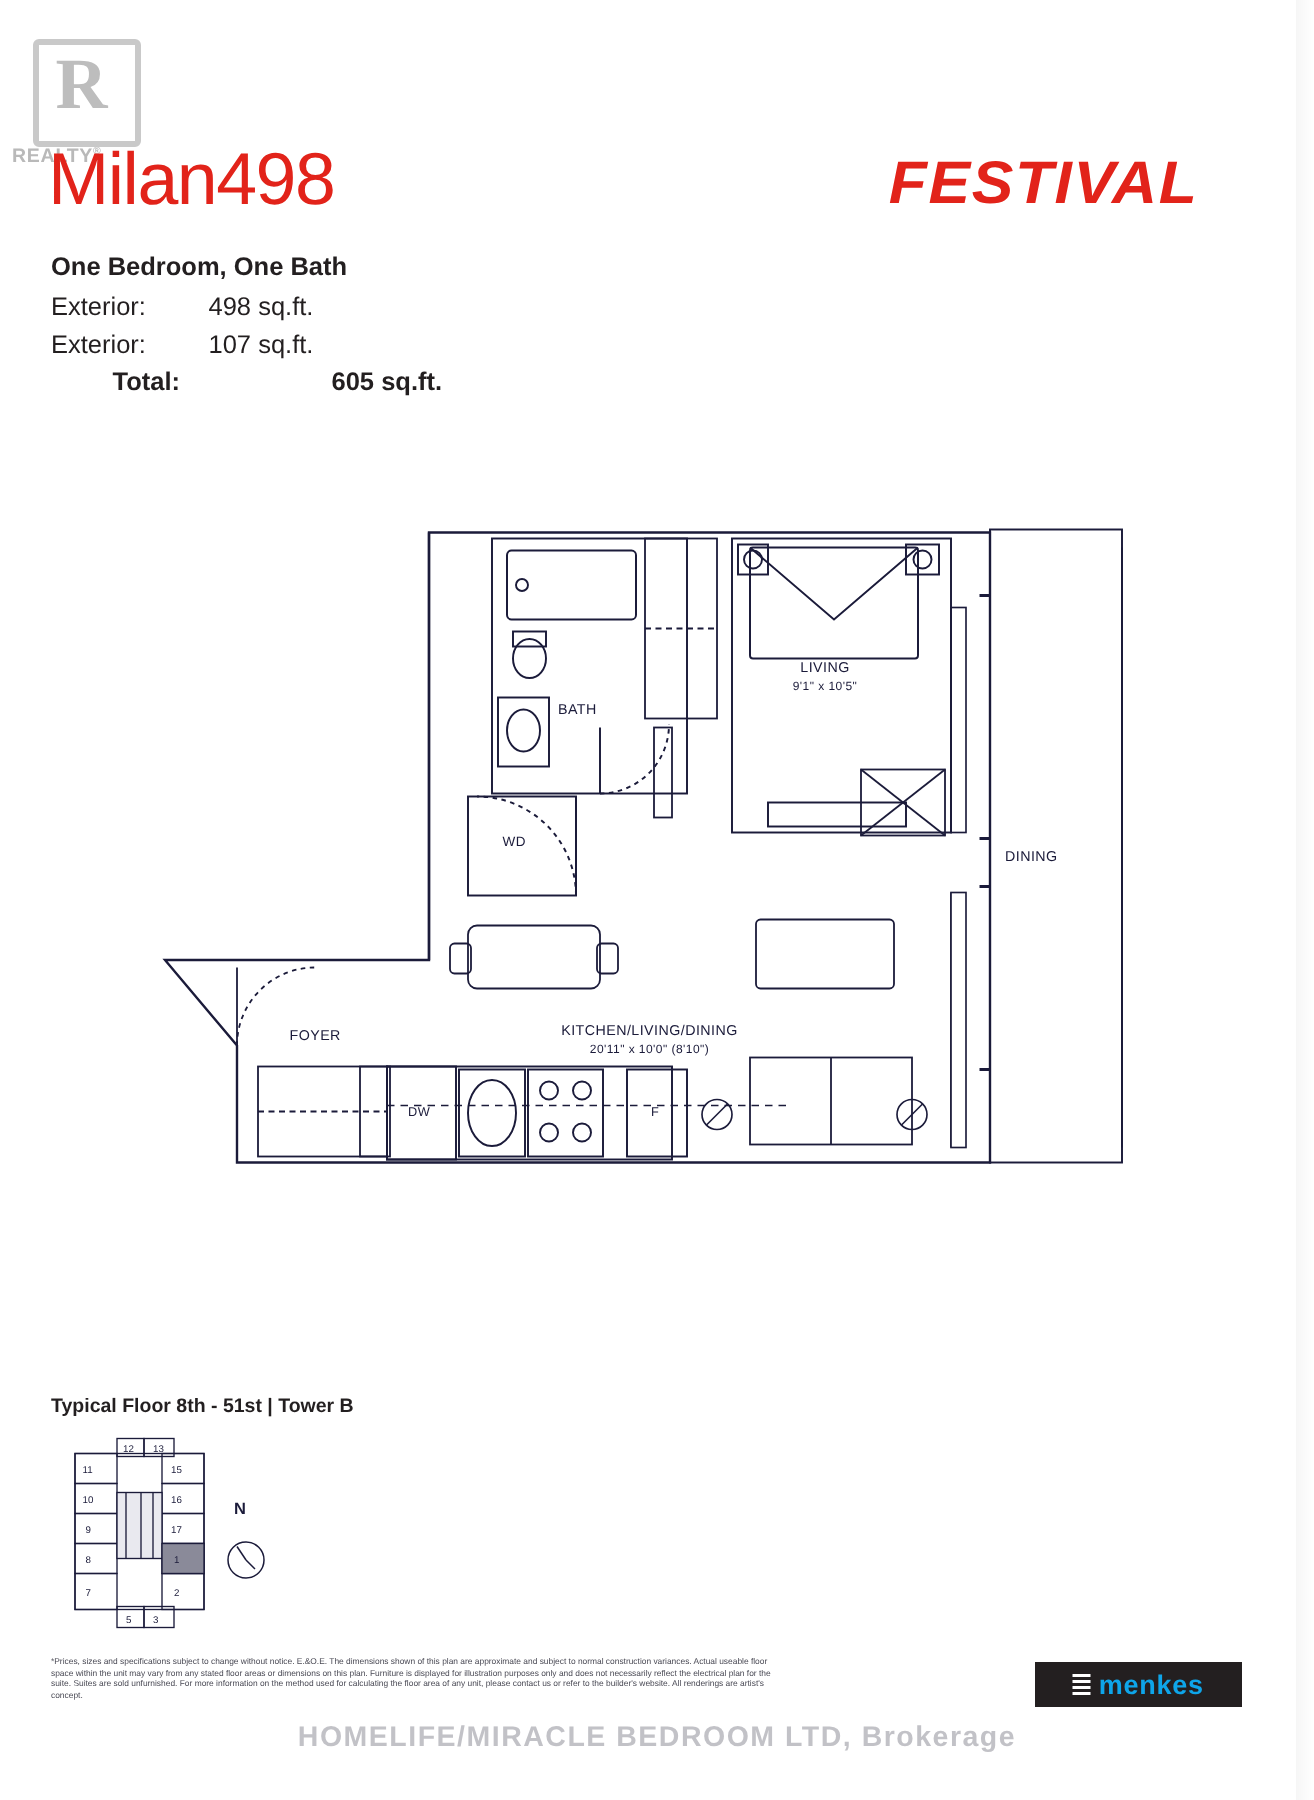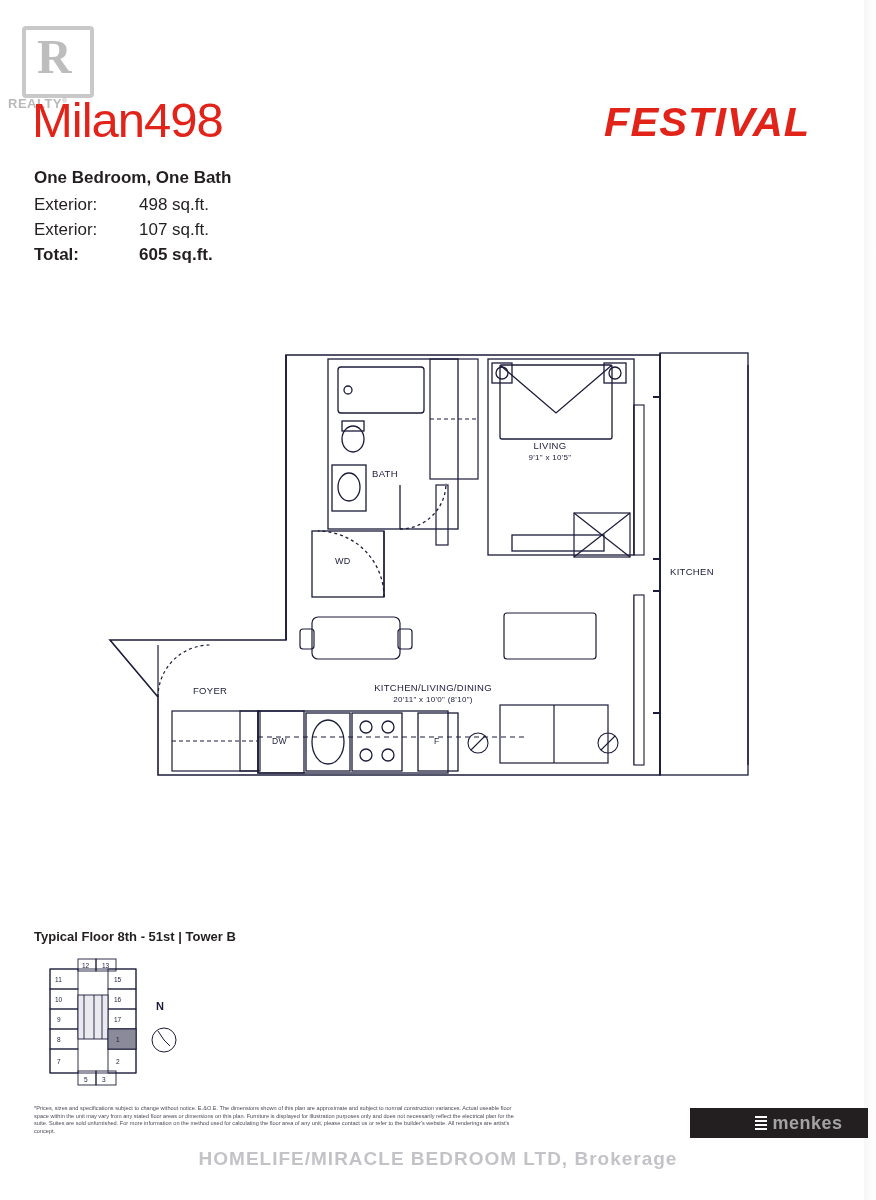--- a/index.html
+++ b/index.html
@@ -89,27 +89,27 @@
     font-size: 17px;
     line-height: 25px;
     color: #231f20;
   }
   .spec-row {
     display: flex;
   }
   .spec-label { width: 105px; }
   .spec-value { }
   .spec-row.total .spec-label,
-  .spec-row.total .spec-value { font-weight: bold; }
+  .spec-row.total .spec-value { font-weight: bold; margin-left: 41px; }
 
   
   .festival-logo {
     position: absolute;
-    left: 604px; top: 100px;
-    width: 222px; height: 48px;
+    left: 568px; top: 100px;
+    width: 222px; height: 48px; text-align: right;
   }
   .festival-text {
     font-family: "Liberation Sans", sans-serif;
     font-size: 40px;
     font-weight: bold;
     font-style: italic;
     color: #e2231a;
     letter-spacing: 1px;
     line-height: 44px;
     transform: scaleX(1.04);
@@ -175,28 +175,27 @@
     font-size: 5.6px;
     line-height: 7.6px;
     color: #4a4a55;
     text-align: left;
   }
   .menkes {
     position: absolute;
     left: 690px; top: 1108px;
     width: 138px; height: 30px;
     background: #231f20;
-    color: #a3a3a3;
+    color: #0ea5e9;
     font-size: 18px;
     font-weight: bold;
     letter-spacing: 0.5px;
     display: flex;
     align-items: center;
     justify-content: center;
-    padding-left: 40px;
   }
   .menkes .bars {
     display: inline-block;
     width: 12px;
     height: 14px;
     margin-right: 5px;
     background:
       linear-gradient(to bottom, #fff 0 2px, transparent 2px 4px,
                       #fff 4px 6px, transparent 6px 8px,
                       #fff 8px 10px, transparent 10px 12px,
@@ -378,21 +377,21 @@
     <div class="plan-label room center" style="left:450px; top:95px;">LIVING</div>
     <div class="plan-label dim center" style="left:450px; top:108px;">9'1" x 10'5"</div>
 
     <div class="plan-label room" style="left:272px; top:123px;">BATH</div>
 
     <div class="plan-label room center" style="left:333px; top:337px;">KITCHEN/LIVING/DINING</div>
     <div class="plan-label dim center" style="left:333px; top:350px;">20'11" x 10'0" (8'10")</div>
 
     <div class="plan-label room" style="left:93px; top:340px;">FOYER</div>
 
-    <div class="plan-label room" style="left:570px; top:221px;">KITCHEN</div>
+    <div class="plan-label room" style="left:570px; top:221px;">DINING</div>
 
     <div class="plan-label" style="left:235px; top:211px; font-size:9px;">WD</div>
     <div class="plan-label" style="left:160px; top:391px; font-size:8.5px;margin-left:12px;">DW</div>
     <div class="plan-label" style="left:334px; top:391px; font-size:8.5px;">F</div>
   </div>
 
   <div class="floor-note">Typical Floor 8th - 51st  |  Tower B</div>
 
   <div class="keyplan">
     <svg width="128" height="135" viewBox="0 0 128 135" xmlns="http://www.w3.org/2000/svg">

